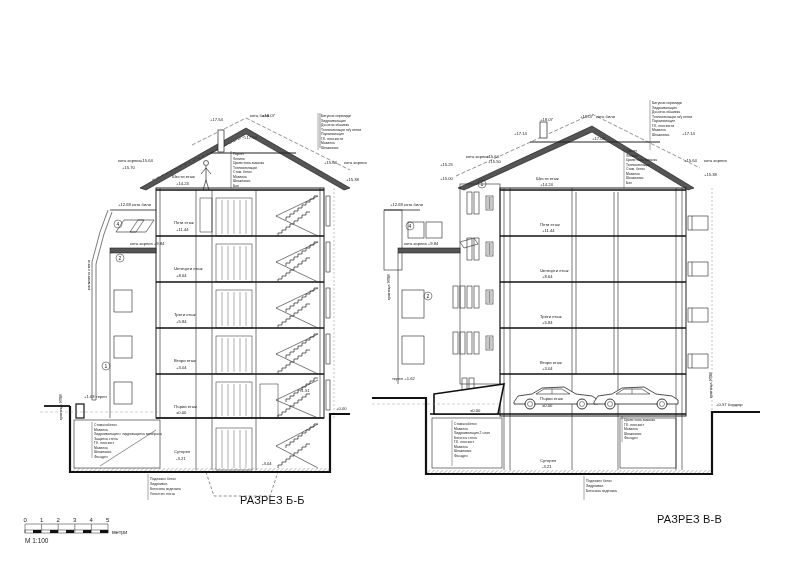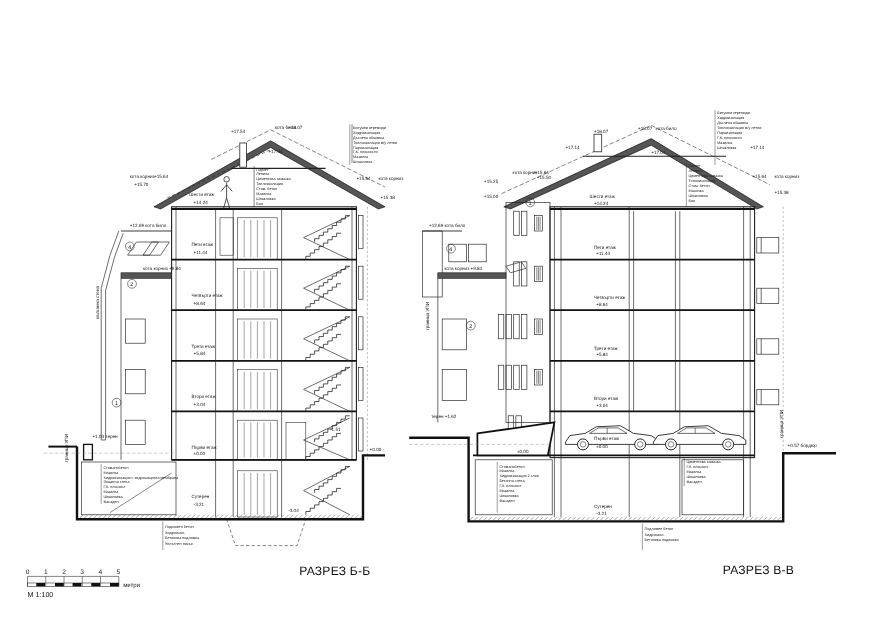--- a/index.html
+++ b/index.html
@@ -466,14 +466,14 @@
       <text x="56.5" y="522">2</text>
       <text x="73" y="522">3</text>
       <text x="89.5" y="522">4</text>
       <text x="106" y="522">5</text>
       <text x="112" y="534" font-size="5.5">метри</text>
       <text x="25" y="543" font-size="6.5">М 1:100</text>
     </g>
   </g>
 </svg>
 
-<div class="title" style="left:240px;top:514px;margin-left:32px;">РАЗРЕЗ Б-Б</div>
+<div class="title" style="left:240px;top:494px;">РАЗРЕЗ Б-Б</div>
 <div class="title" style="left:657px;top:513px;text-align:center;">РАЗРЕЗ В-В</div>
 
 </body></html>

